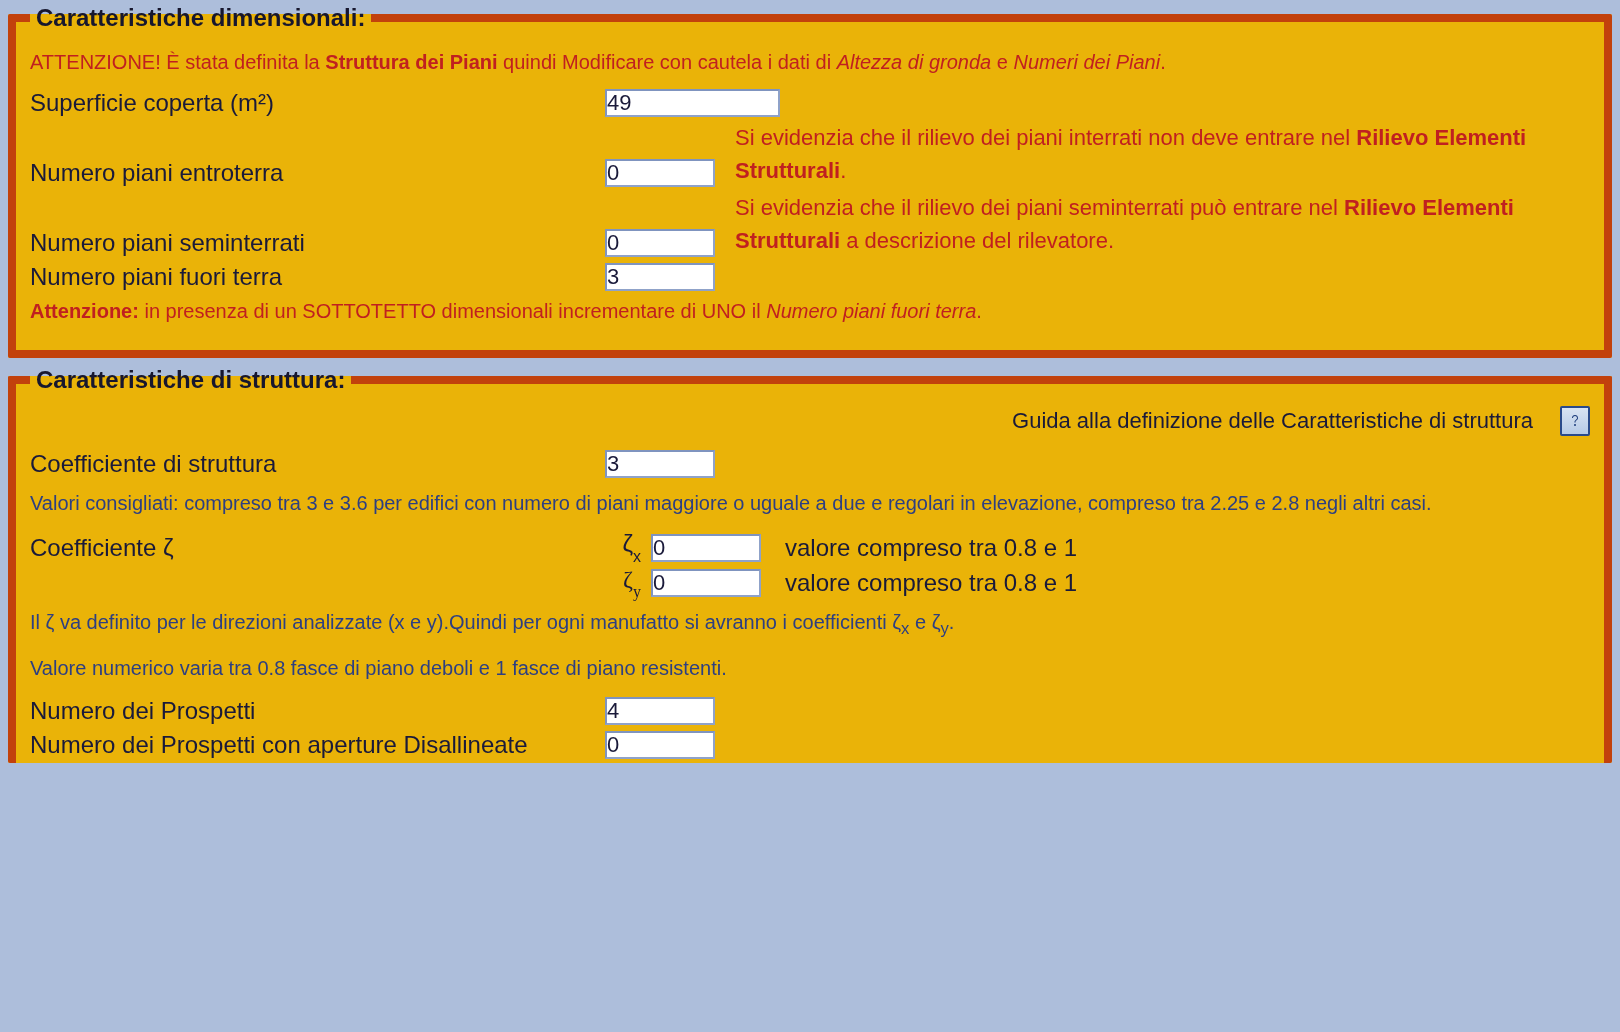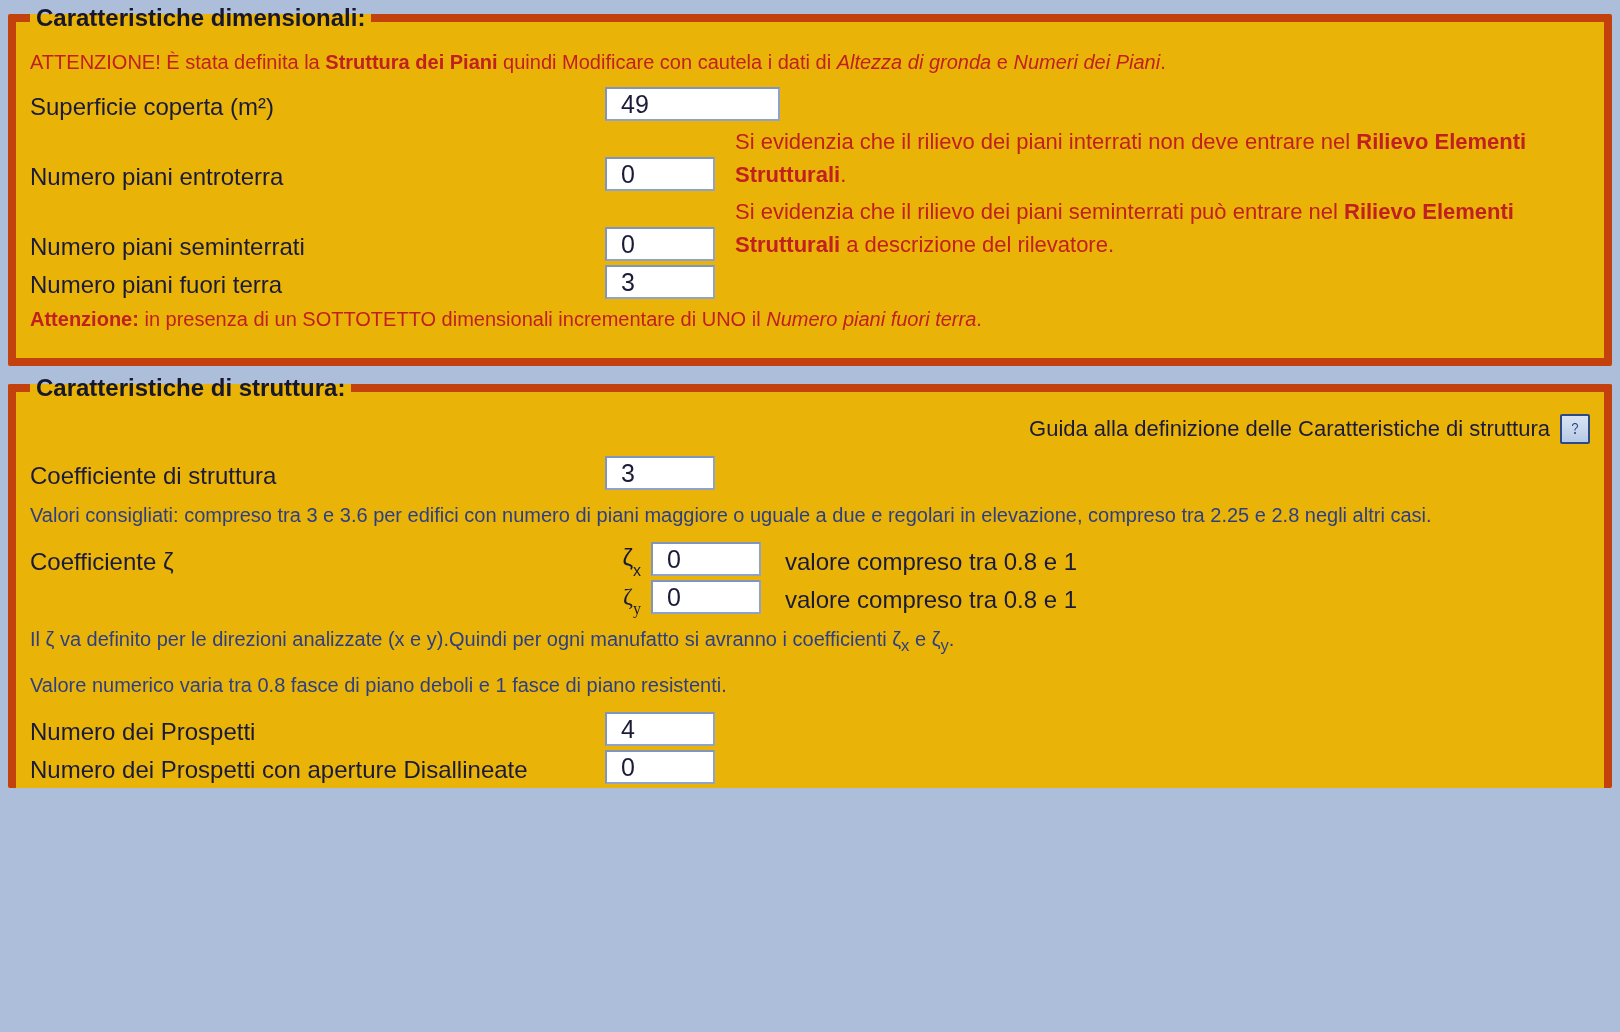--- a/index.html
+++ b/index.html
@@ -75,43 +75,44 @@
     flex: 1 1 auto;
     padding-left: 24px;
     color: #1a1a3a;
     font-size: 24px;
   }
   input.txt {
     background: #ffffff;
     border: 2px solid #8fa2c9;
     border-top-color: #7f94bf;
     border-left-color: #7f94bf;
-    font-size: 25px;
-    padding: 2px 14px;
-    color: #1a1a3a;
-    height: 34px;
+    font-size: 22px;
+    padding: 2px 0;
+    color: #1a1a3a;
+    height: 28px;
   }
   input.w-lg { width: 175px; }
   input.w-sm { width: 110px; }
   .zeta-sub {
     display: inline-block;
     font-size: 24px;
     margin-right: 6px;
     color: #1a1a3a;
   }
   .zeta-sub sub {
     font-size: 16px;
     position: relative;
     top: 4px;
   }
   .guide-row {
     display: flex;
     justify-content: flex-end;
     align-items: center;
     margin: 2px 0 12px 0;
+    gap: 17px;
   }
   .guide-row .guide-text {
     color: #1a1a3a;
     font-size: 22px;
     margin-right: 10px;
   }
   .help-btn {
     width: 30px;
     height: 30px;
     border: 2px solid #2a4a8a;

